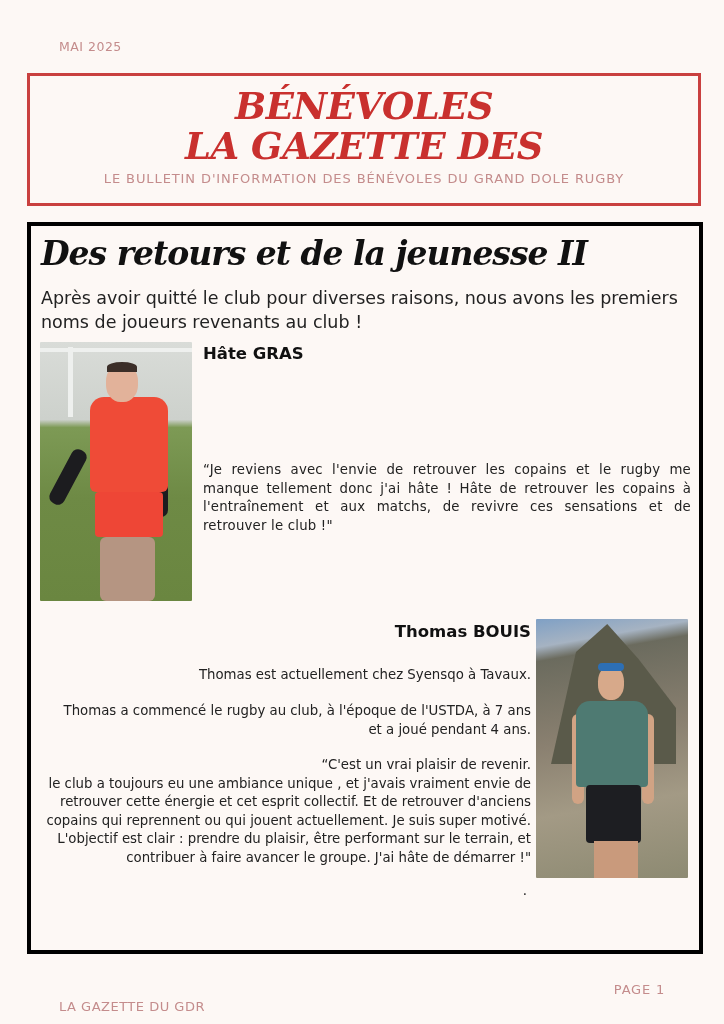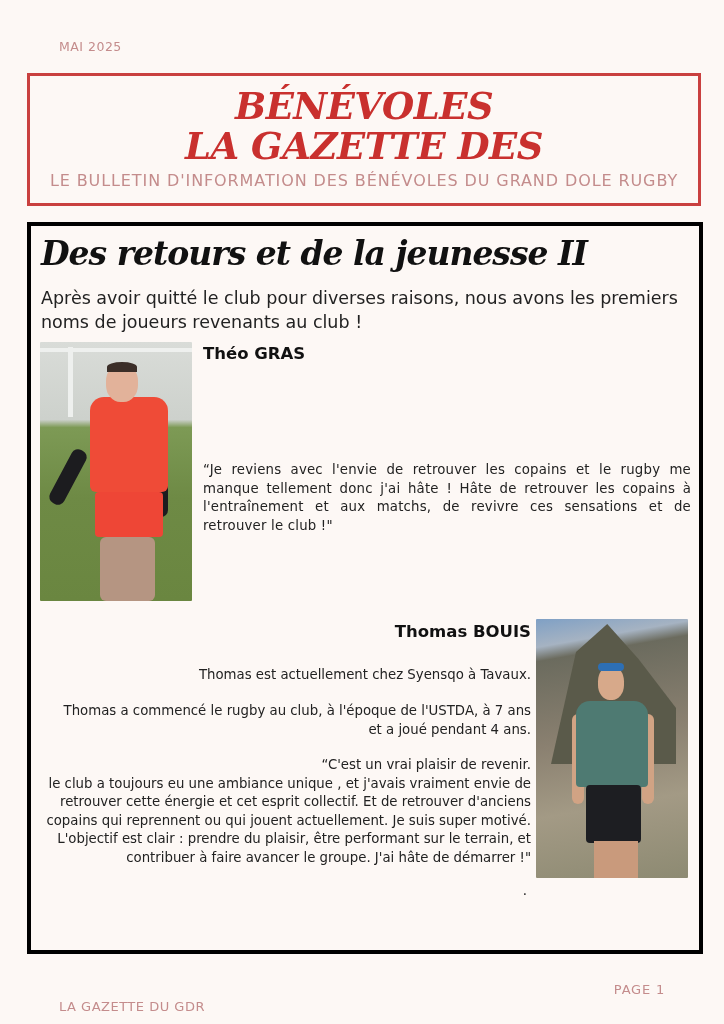--- a/index.html
+++ b/index.html
@@ -12,21 +12,21 @@
     position:absolute; left:27px; top:73px; width:668px; height:127px;
     border:3px solid #c9403f; box-sizing:content-box;
   }
   .mast {
     position:absolute; left:0; right:0; top:10px; text-align:center;
     font-family:"DejaVu Serif", serif; font-style:italic; font-weight:bold;
     color:#c9302e; font-size:37px; line-height:40px; letter-spacing:-0.5px;
   }
   .subtitle {
     position:absolute; left:0; right:0; top:95px; text-align:center;
-    font-size:16px; color:#c48c8c; letter-spacing:0.9px;
+    font-size:13px; color:#c48c8c; letter-spacing:0.9px;
   }
   .main-box {
     position:absolute; left:27px; top:222px; width:668px; height:724px;
     border:4px solid #000000;
   }
   .headline {
     position:absolute; left:10px; top:8px;
     font-family:"DejaVu Serif", serif; font-style:italic; font-weight:bold;
     font-size:33px; color:#111; letter-spacing:-1px;
   }
@@ -94,21 +94,21 @@
     <div class="p1-pole"></div>
     <div class="p1-arm-l"></div>
     <div class="p1-arm-r"></div>
     <div class="p1-shirt"></div>
     <div class="p1-head"></div>
     <div class="p1-hair"></div>
     <div class="p1-shorts"></div>
     <div class="p1-legs"></div>
   </div>
 
-  <div class="name name1">Théo GRAS</div>
+  <div class="name name1">Hâte GRAS</div>
   <div class="para p1b">“Je reviens avec l'envie de retrouver les copains et le rugby me manque tellement donc j'ai hâte ! Hâte de retrouver les copains à l'entraînement et aux matchs, de revivre ces sensations et de retrouver le club !"</div>
 
   <div class="name name2">Thomas BOUIS</div>
   <div class="para p2a">Thomas  est actuellement chez Syensqo à Tavaux.</div>
   <div class="para p2b">Thomas a commencé le rugby au club, à l'époque de l'USTDA, à 7 ans et a joué pendant 4 ans.</div>
   <div class="para p2c" style="white-space:pre-line">“C'est un vrai plaisir de revenir.
 le club a toujours eu une ambiance unique , et j'avais vraiment envie de retrouver cette énergie et cet esprit collectif. Et de retrouver d'anciens copains qui reprennent ou qui jouent actuellement. Je suis super motivé. L'objectif est clair : prendre du plaisir, être performant sur le terrain, et contribuer à faire avancer le groupe. J'ai hâte de démarrer !"</div>
   <div class="para p2dot">.</div>
 
   <div class="photo photo2">

